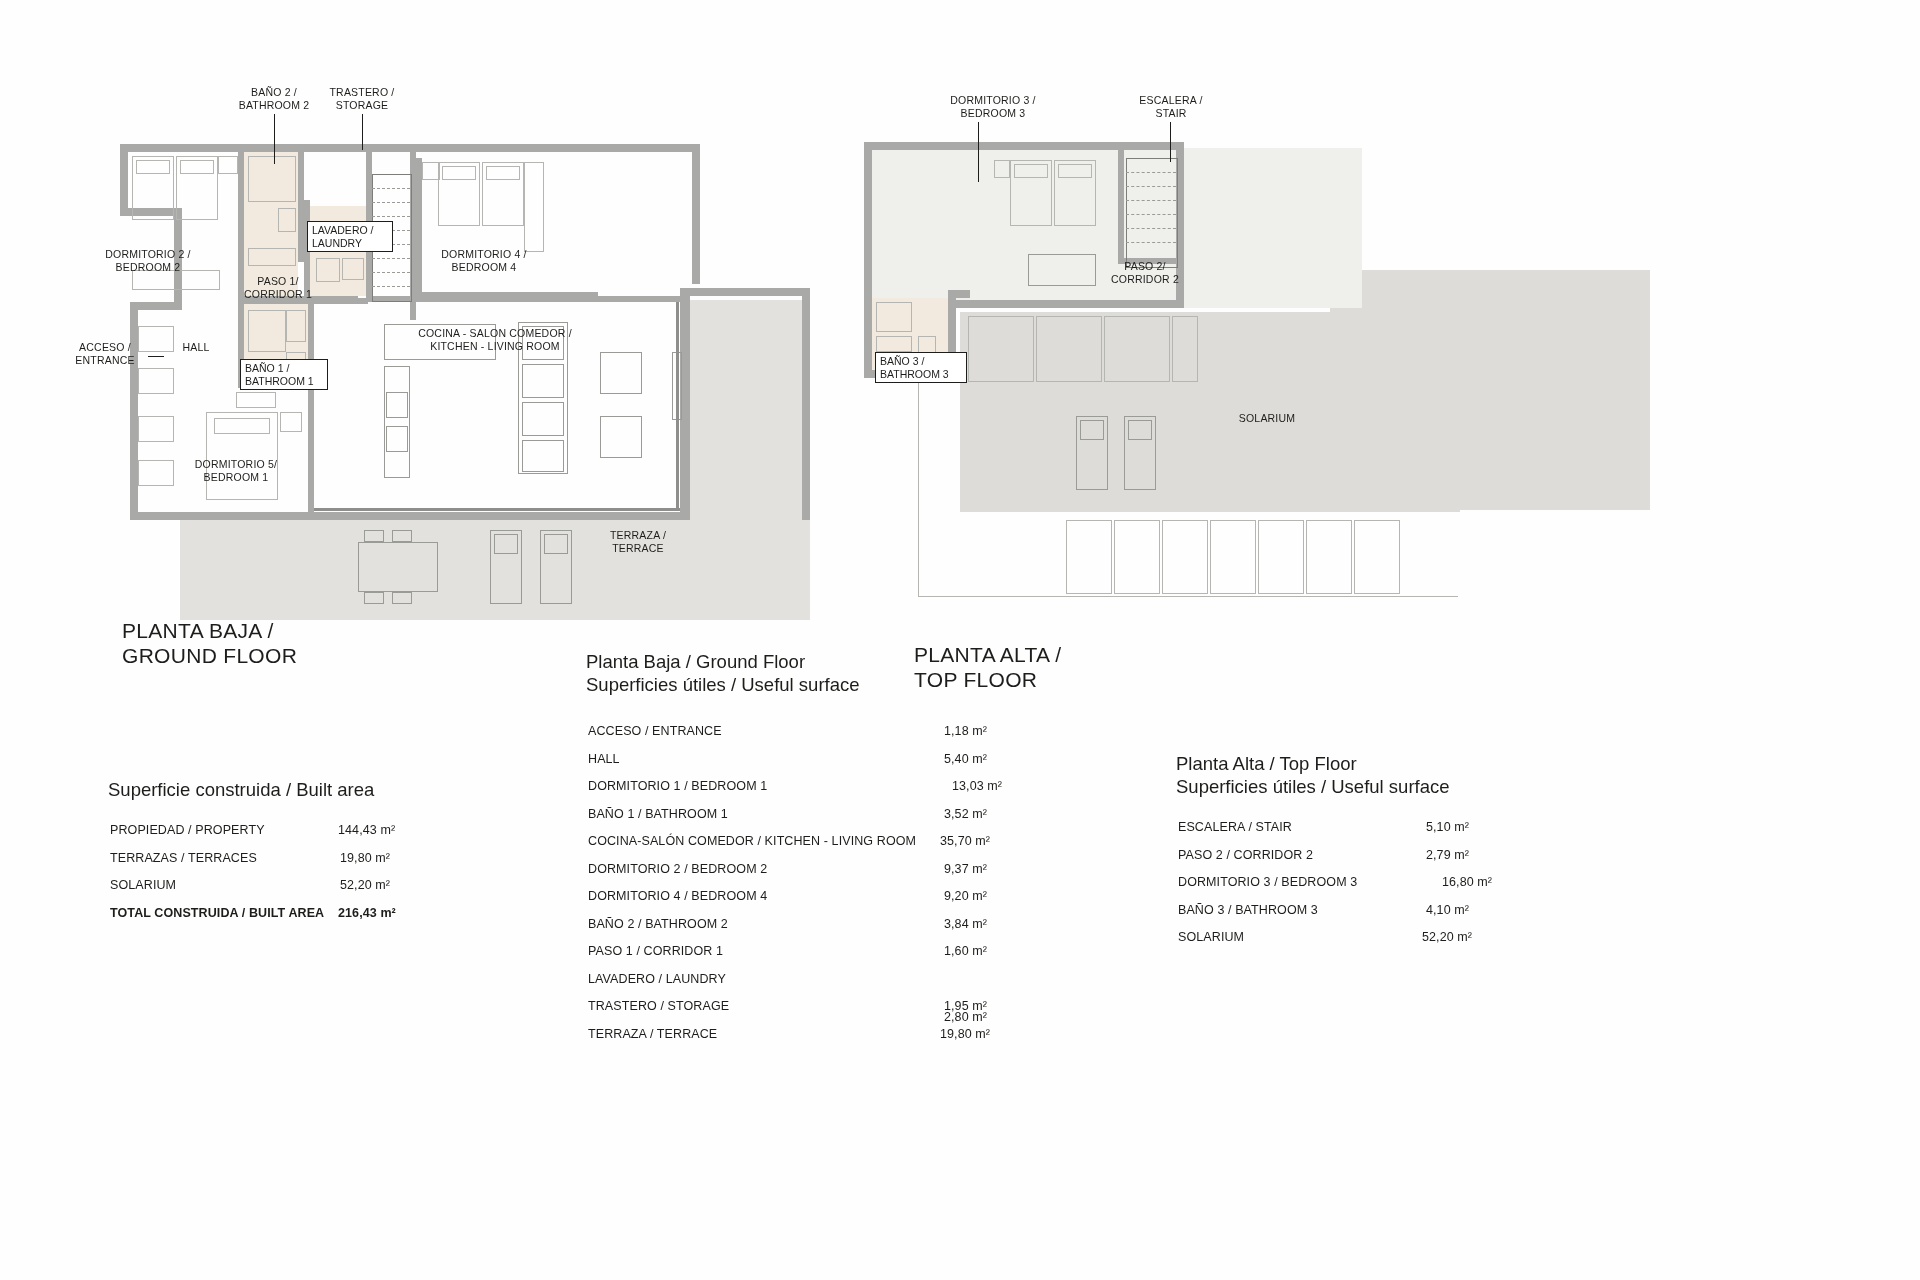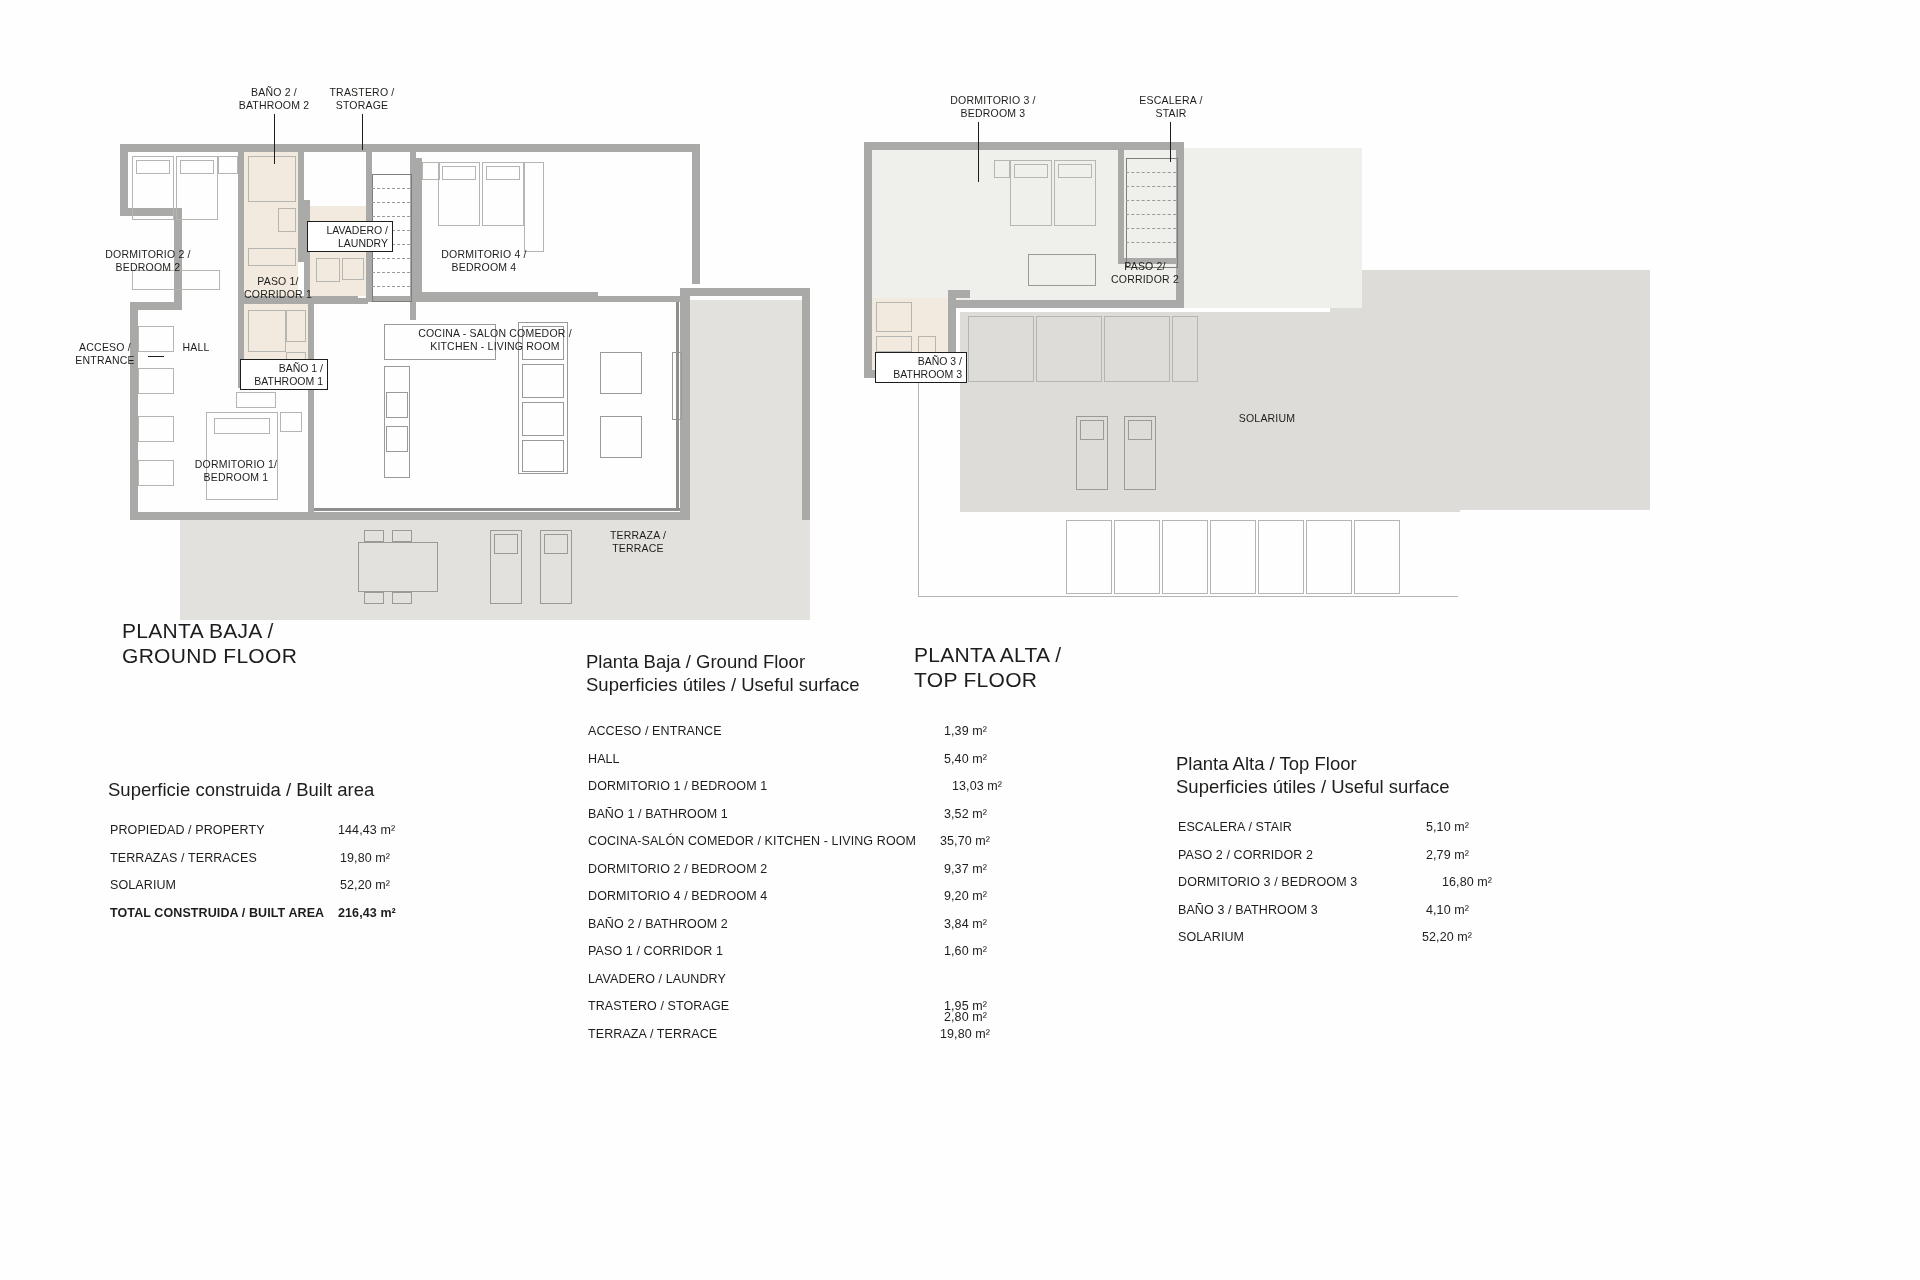--- a/index.html
+++ b/index.html
@@ -27,21 +27,21 @@
     font-size: 10.5px;
     line-height: 12.5px;
     letter-spacing: .2px;
     text-align: center;
     color: #1d1d1b;
     white-space: pre-line;
   }
   .lbl-box {
     font-size: 10.5px;
     line-height: 12.5px;
-    text-align: right;
+    text-align: left;
     border: 1px solid #1d1d1b;
     background: #ffffff;
     padding: 2px 4px;
     white-space: pre-line;
   }
   .leader {
     position: absolute;
     background: #1d1d1b;
   }
   .vline { width: 1px; }
@@ -219,21 +219,21 @@
 
   <div class="abs lbl" style="left:62px; top:341px; width:86px;">ACCESO /
 ENTRANCE</div>
   <div class="leader hline" style="left:148px; top:356px; width:16px;"></div>
 
   <div class="abs lbl" style="left:168px; top:341px; width:56px;">HALL</div>
 
   <div class="abs lbl-box" style="left:240px; top:359px; width:78px;">BAÑO 1 /
 BATHROOM 1</div>
 
-  <div class="abs lbl" style="left:178px; top:458px; width:116px;">DORMITORIO 1/
+  <div class="abs lbl" style="left:178px; top:458px; width:116px;">DORMITORIO 5/
 BEDROOM 1</div>
 
   <div class="abs lbl" style="left:400px; top:327px; width:190px;">COCINA - SALON COMEDOR /
 KITCHEN - LIVING ROOM</div>
 
   <div class="abs lbl" style="left:592px; top:529px; width:92px;">TERRAZA /
 TERRACE</div>
 
   <div class="abs plan-title" style="left:122px; top:618px; width:320px;">PLANTA BAJA /
 GROUND FLOOR</div>
@@ -336,21 +336,21 @@
       <span class="v" style="left:228px;">216,43 m²</span>
     </div>
   </div>
 
   <div class="abs table-title" style="left:586px; top:650px; width:470px;">Planta Baja / Ground Floor
 Superficies útiles / Useful surface</div>
 
   <div class="tbl" style="left:588px; top:724px; width:420px;">
     <div class="row">
       <span class="k">ACCESO / ENTRANCE</span>
-      <span class="v" style="left:356px;">1,39 m²</span>
+      <span class="v" style="left:356px;">1,18 m²</span>
     </div>
     <div class="row">
       <span class="k">HALL</span>
       <span class="v" style="left:356px;">5,40 m²</span>
     </div>
     <div class="row">
       <span class="k">DORMITORIO 1 / BEDROOM 1</span>
       <span class="v" style="left:364px;">13,03 m²</span>
     </div>
     <div class="row">

